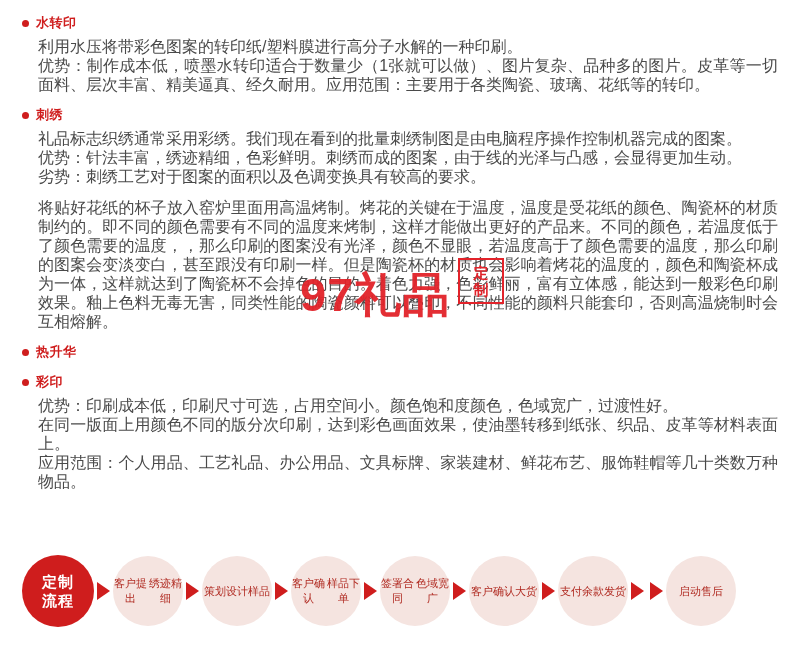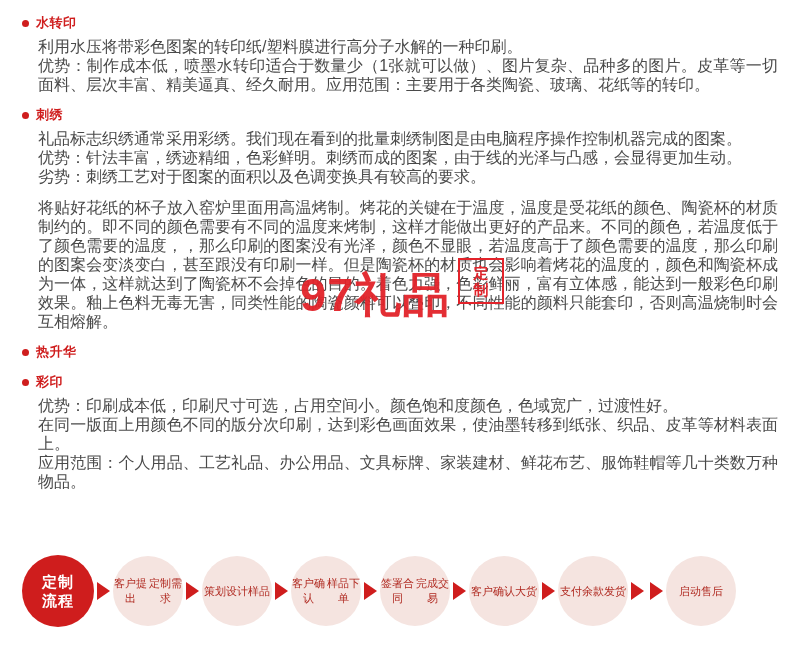--- a/index.html
+++ b/index.html
@@ -205,39 +205,39 @@
 
   <div class="flow">
     <div class="flow-badge">
       <span>定制</span>
       <span>流程</span>
     </div>
 
     <div class="arrow"></div>
     <div class="step">
       <span>客户提出</span>
-      <span>定制需求</span>
+      <span>绣迹精细</span>
     </div>
 
     <div class="arrow"></div>
     <div class="step">
       <span>策划</span>
       <span>设计样品</span>
     </div>
 
     <div class="arrow"></div>
     <div class="step">
       <span>客户确认</span>
       <span>样品下单</span>
     </div>
 
     <div class="arrow"></div>
     <div class="step">
       <span>签署合同</span>
-      <span>完成交易</span>
+      <span>色域宽广</span>
     </div>
 
     <div class="arrow"></div>
     <div class="step">
       <span>客户确认</span>
       <span>大货</span>
     </div>
 
     <div class="arrow"></div>
     <div class="step">

